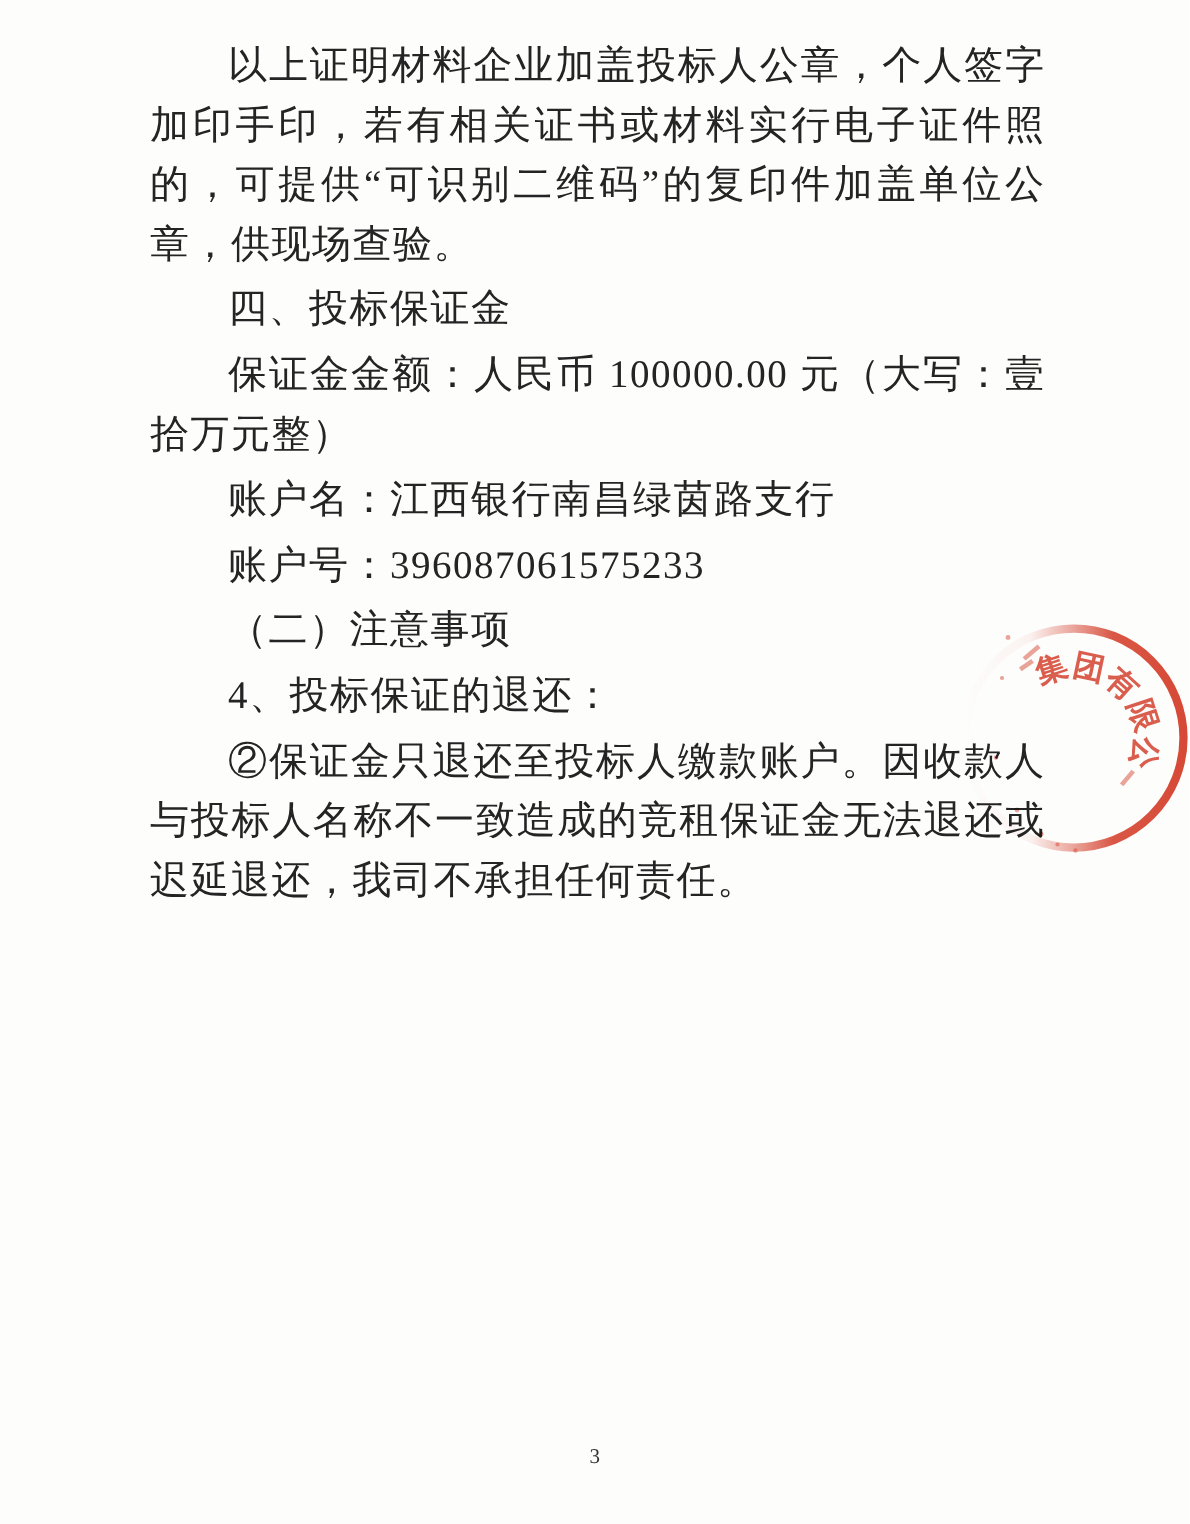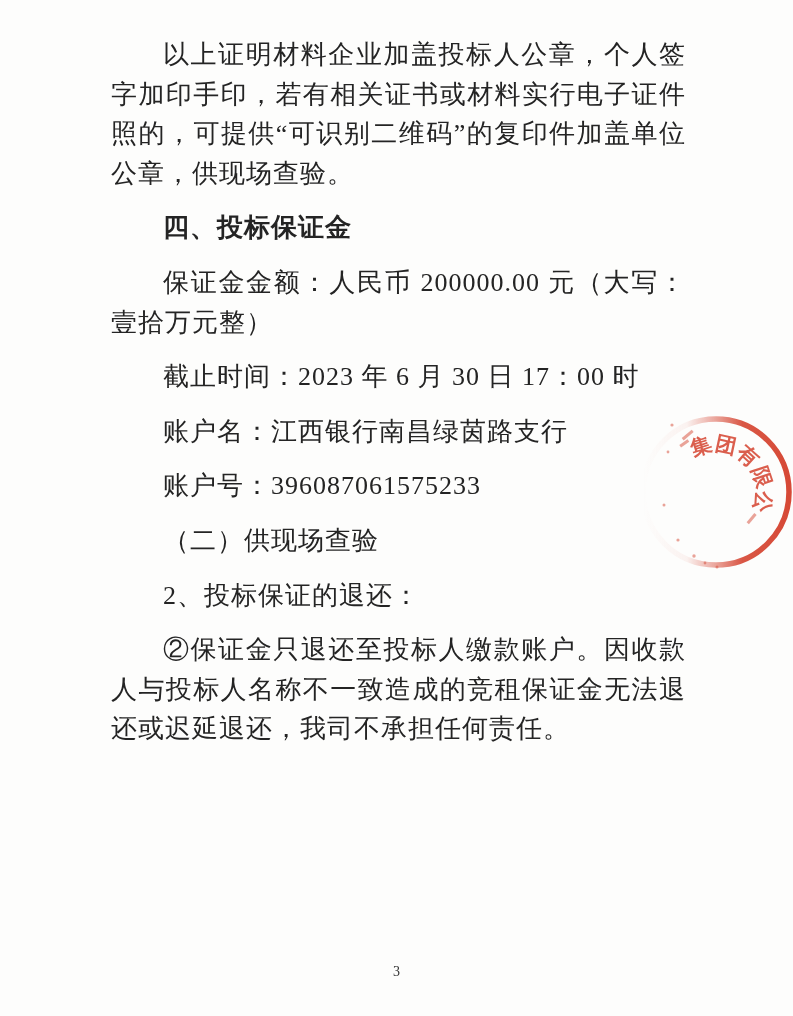--- a/index.html
+++ b/index.html
@@ -20,25 +20,25 @@
     top: 20px;
     left: 96px;
     right: 92px;
     color: #242424;
     font-size: 26px;
     line-height: 39.6px;
     text-align: justify;
     letter-spacing: 1px;
   }
   .para {
-    margin: 15px;
+    margin: 4px;
     text-indent: 2em;
   }
   .heading {
-    font-weight: bold;
+    font-weight: normal;
   }
   .page-number {
     position: absolute;
     left: 0;
     right: 0;
     bottom: 36px;
     text-align: center;
     font-size: 14px;
     color: #333333;
     letter-spacing: 0;
@@ -62,26 +62,25 @@
   .seal .speck { fill: var(--seal-color, #d84936); opacity: 0.5; }
 </style>
 </head>
 <body>
 
 <div class="page">
 
   <div class="content">
     <p class="para">以上证明材料企业加盖投标人公章，个人签字加印手印，若有相关证书或材料实行电子证件照的，可提供“可识别二维码”的复印件加盖单位公章，供现场查验。</p>
     <p class="para heading">四、投标保证金</p>
-    <p class="para">保证金金额：人民币 200000.00 元（大写：壹拾万元整）</p>
-    <p class="para">截止时间：2023 年 6 月 30 日 17：00 时</p>
+    <p class="para">保证金金额：人民币 100000.00 元（大写：壹拾万元整）</p>
     <p class="para">账户名：江西银行南昌绿茵路支行</p>
     <p class="para">账户号：396087061575233</p>
-    <p class="para">（二）供现场查验</p>
-    <p class="para">2、投标保证的退还：</p>
+    <p class="para">（二）注意事项</p>
+    <p class="para">4、投标保证的退还：</p>
     <p class="para">②保证金只退还至投标人缴款账户。因收款人与投标人名称不一致造成的竞租保证金无法退还或迟延退还，我司不承担任何责任。</p>
   </div>
 
   <svg class="seal" width="200" height="220" viewBox="600 380 200 220">
     <defs>
       <linearGradient id="sealFade" x1="0" y1="0" x2="1" y2="0">
         <stop offset="0" stop-color="#d84936" stop-opacity="0"></stop>
         <stop offset="0.30" stop-color="#d84936" stop-opacity="0.06"></stop>
         <stop offset="0.48" stop-color="#d84936" stop-opacity="0.45"></stop>
         <stop offset="0.68" stop-color="#d84936" stop-opacity="0.92"></stop>

